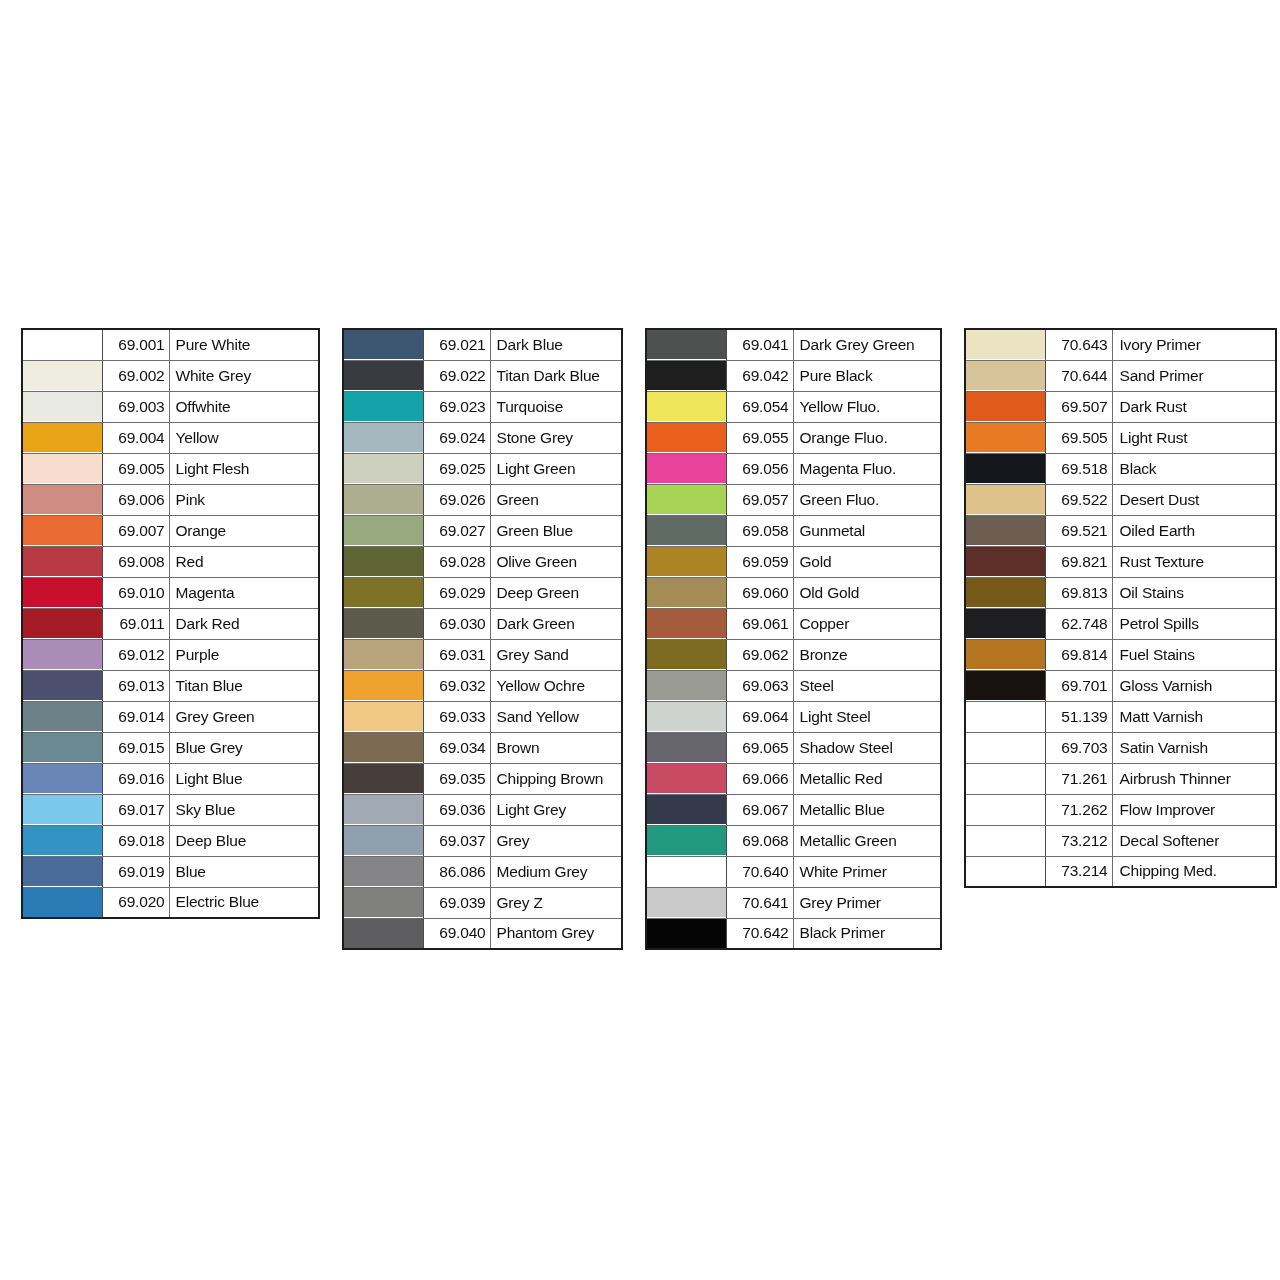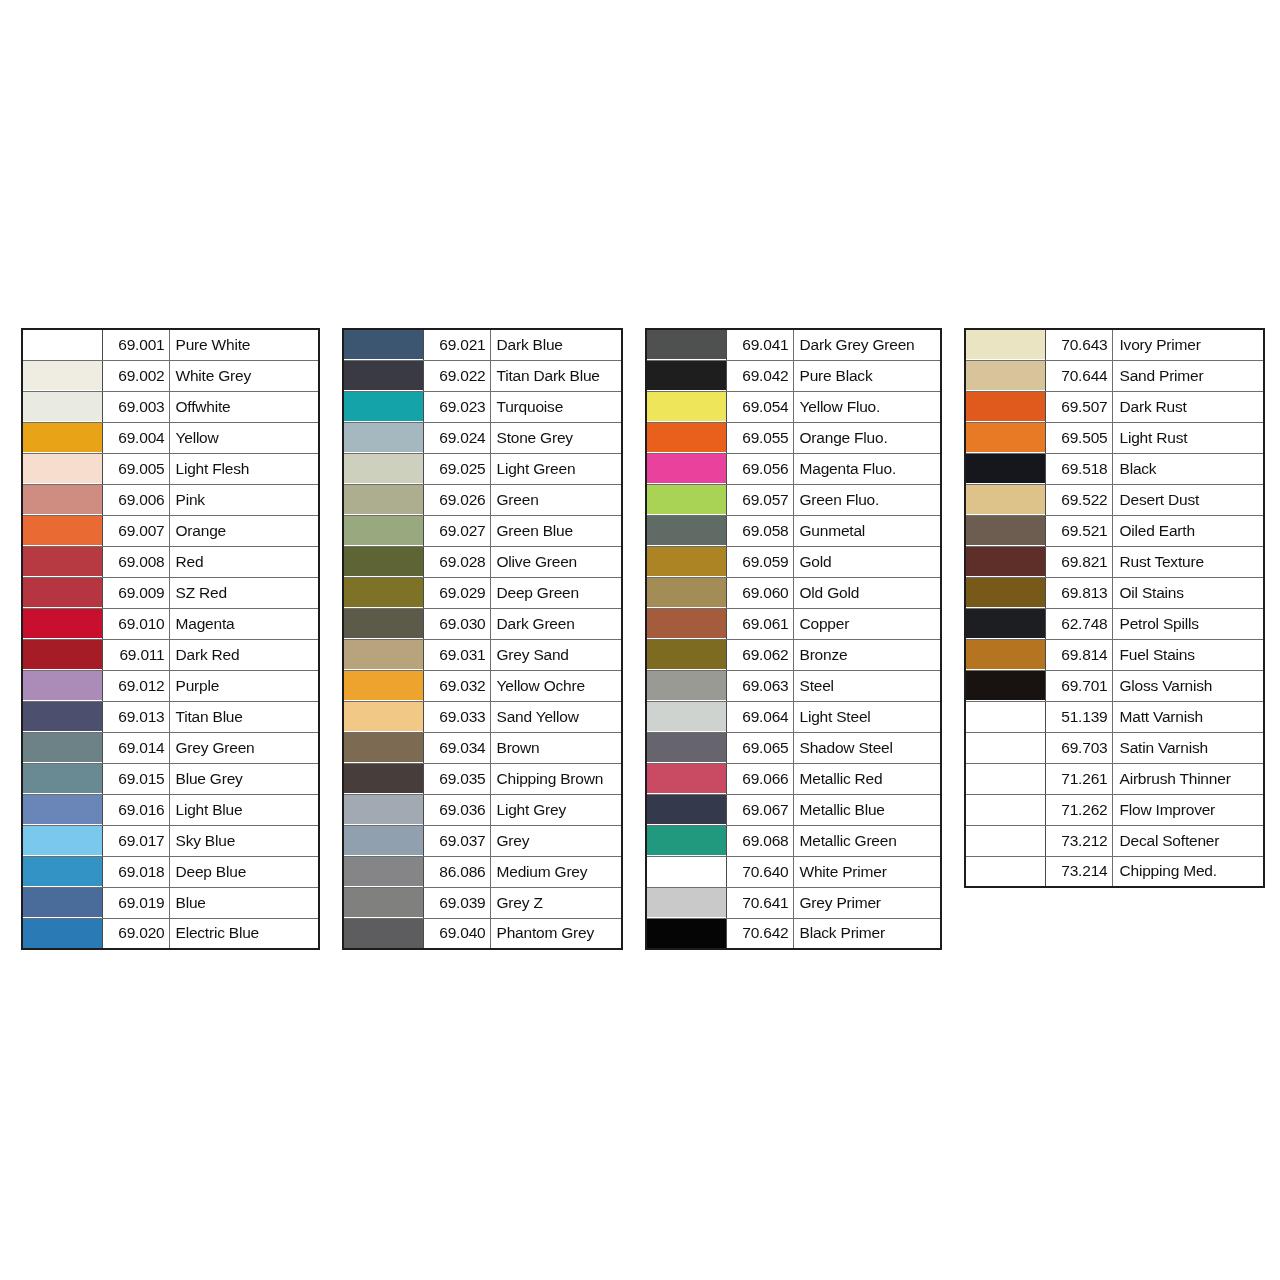--- a/index.html
+++ b/index.html
@@ -79,21 +79,21 @@
     color: #111111;
     letter-spacing: -0.2px;
     white-space: nowrap;
     overflow: hidden;
     background: #ffffff;
   }
   
   .col-1 .name-cell { width: 150px; }
   .col-2 .name-cell { width: 132px; }
   .col-3 .name-cell { width: 148px; }
-  .col-4 .name-cell { width: 152px; padding-left: 7px; }
+  .col-4 .name-cell { width: 164px; padding-left: 7px; }
 </style>
 </head>
 <body>
 
 <div id="chart-root">
   <div class="columns-wrap">
 
     <table class="color-table col-1">
       <tbody>
           <tr>
@@ -147,27 +147,20 @@
           </tr>
           <tr>
             <td class="swatch-cell">
               <span class="swatch" style="background: rgb(183, 58, 67);"></span>
             </td>
             <td class="code-cell">69.008</td>
             <td class="name-cell">Red</td>
           </tr>
           <tr>
             <td class="swatch-cell">
-              <span class="swatch" style="background: rgb(181, 54, 65);"></span>
-            </td>
-            <td class="code-cell">69.009</td>
-            <td class="name-cell">SZ Red</td>
-          </tr>
-          <tr>
-            <td class="swatch-cell">
               <span class="swatch" style="background: rgb(200, 16, 46);"></span>
             </td>
             <td class="code-cell">69.010</td>
             <td class="name-cell">Magenta</td>
           </tr>
           <tr>
             <td class="swatch-cell">
               <span class="swatch" style="background: rgb(166, 28, 38);"></span>
             </td>
             <td class="code-cell">69.011</td>

